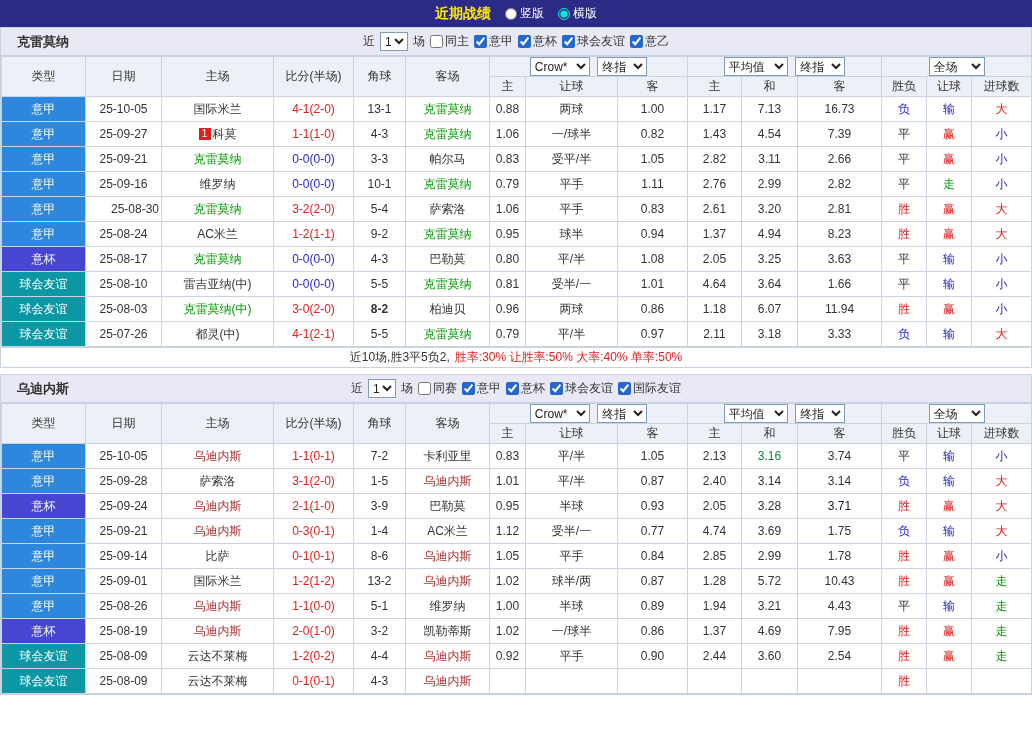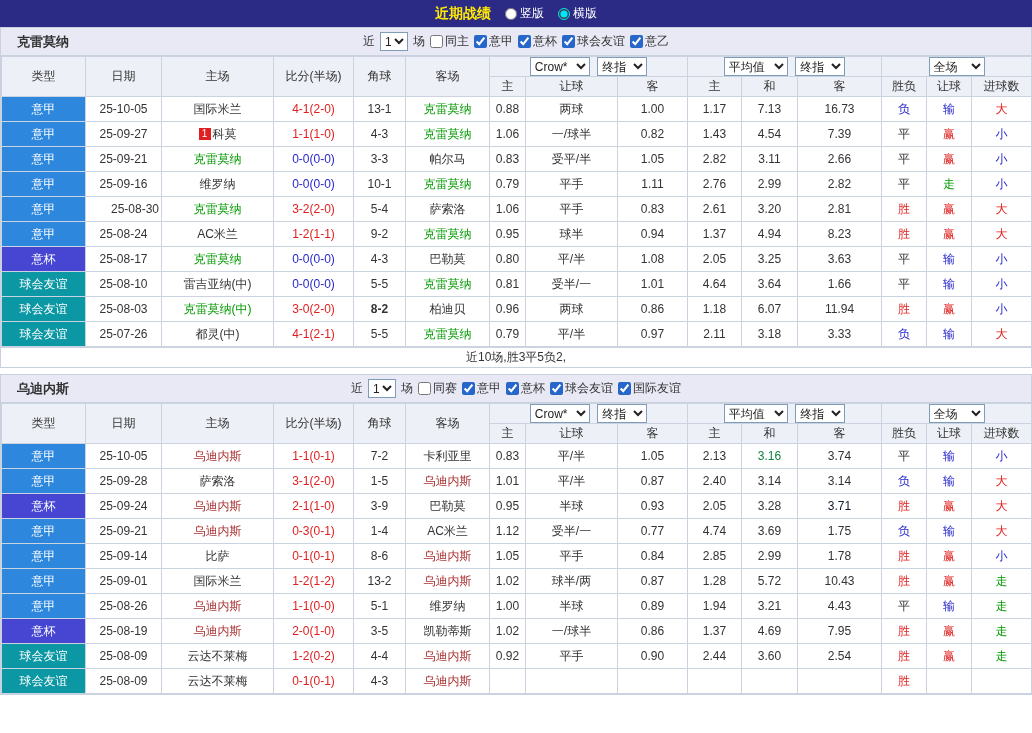--- a/index.html
+++ b/index.html
@@ -324,20 +324,21 @@
           <td style="color: rgb(51, 51, 51);">3.18</td>
           <td style="color: rgb(51, 51, 51);">3.33</td>
           <td style="color: rgb(38, 38, 204);">负</td>
           <td style="color: rgb(38, 38, 204);">输</td>
           <td style="color: rgb(224, 32, 32);">大</td>
         </tr>
       </tbody>
   </table>
   <div class="summary">
     <span>近10场,胜3平5负2,</span>
+    <span class="rates">胜率:30% 让胜率:50% 大率:40% 单率:50%</span>
   </div>
 </div>
 
 <div class="panel">
   <div class="filter-row">
     <div class="filters">
       <span>近</span>
       <select><option>10</option></select>
       <span>场</span>
     <label>
@@ -531,21 +532,21 @@
           <td style="color: rgb(51, 51, 51);">4.43</td>
           <td style="color: rgb(51, 51, 51);">平</td>
           <td style="color: rgb(38, 38, 204);">输</td>
           <td style="color: rgb(0, 153, 0);">走</td>
         </tr>
         <tr>
           <td class="type-cell" style="background: rgb(70, 70, 210);">意杯</td>
           <td style="color: rgb(51, 51, 51);">25-08-19</td>
           <td><span style="color: rgb(170, 51, 51);">乌迪内斯</span></td>
           <td style="color: rgb(224, 32, 32);">2-0(1-0)</td>
-          <td style="color: rgb(51, 51, 51);">3-5</td>
+          <td style="color: rgb(51, 51, 51);">3-2</td>
           <td style="color: rgb(51, 51, 51);">凯勒蒂斯</td>
           <td style="color: rgb(51, 51, 51);">1.02</td>
           <td style="color: rgb(51, 51, 51);">一/球半</td>
           <td style="color: rgb(51, 51, 51);">0.86</td>
           <td style="color: rgb(51, 51, 51);">1.37</td>
           <td style="color: rgb(51, 51, 51);">4.69</td>
           <td style="color: rgb(51, 51, 51);">7.95</td>
           <td style="color: rgb(224, 32, 32);">胜</td>
           <td style="color: rgb(224, 32, 32);">赢</td>
           <td style="color: rgb(0, 153, 0);">走</td>

